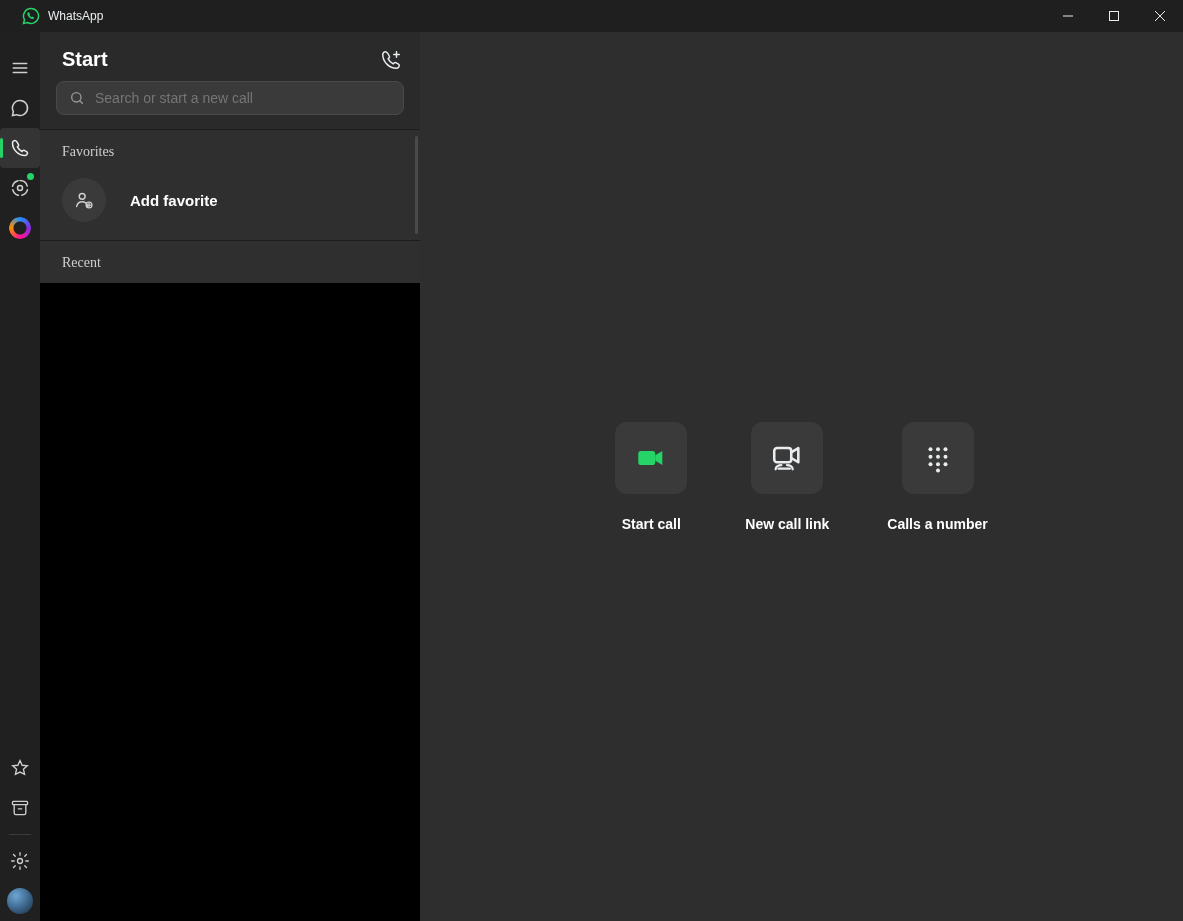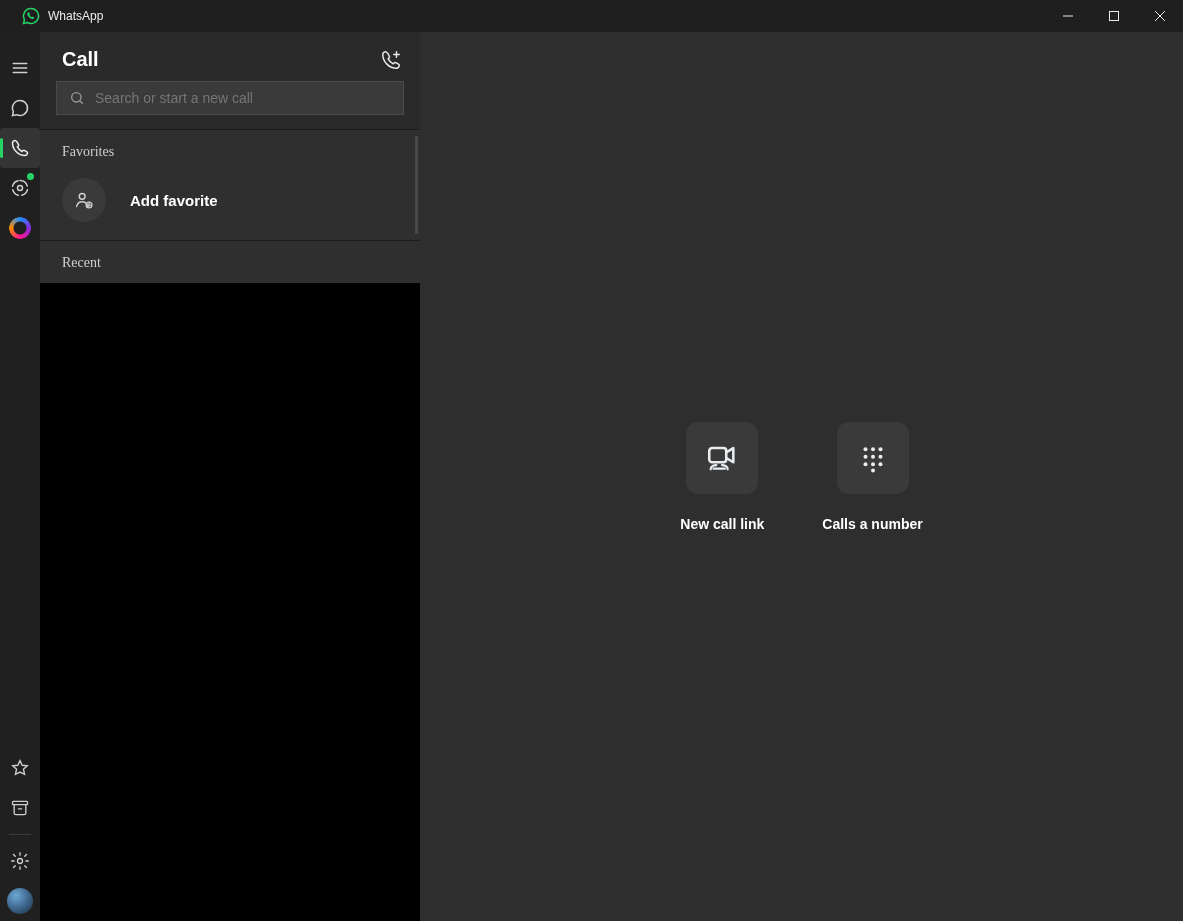--- a/index.html
+++ b/index.html
@@ -57,21 +57,21 @@
     width:380px; background:#2a2a2a; display:flex; flex-direction:column;
   }
   .panel-header {
     display:flex; align-items:center; justify-content:space-between;
     padding:16px 18px 10px 22px;
   }
   .panel-title { font-size:20px; font-weight:700; color:#fff; }
   .search-wrap { padding:0 16px 14px 16px; }
   .search {
     display:flex; align-items:center; gap:10px; height:34px;
-    background:#3a3a3a; border:1px solid #4a4a4a; border-radius:0;
+    background:#3a3a3a; border:1px solid #4a4a4a; border-radius:8px;
     padding:0 12px;
   }
   .search input {
     flex:1; background:transparent; border:none; outline:none;
     color:#cfcfcf; font-size:14px;
   }
   .section {
     background:#2f2f2f; border-top:1px solid #1c1c1c; position:relative;
   }
   .section-title {
@@ -207,21 +207,21 @@
           </svg>
       </span>
     </div>
     <div class="rail-item">
       <span class="avatar"></span>
     </div>
   </div>
 
   <div class="panel">
     <div class="panel-header">
-      <div class="panel-title">Call</div>
+      <div class="panel-title">Start</div>
       <div style="cursor:pointer">
         <span>
           <svg width="22" height="22" viewBox="0 0 24 24" fill="none">
             <path d="M6 3c-1 0-3 1-3 3 0 8 7 15 15 15 2 0 3-2 3-3 0-.6-.3-1.1-.8-1.4l-3-1.7c-.6-.3-1.3-.2-1.8.3l-1 1c-2.4-1.2-4.3-3.1-5.5-5.5l1-1c.5-.5.6-1.2.3-1.8l-1.7-3C7.1 3.3 6.6 3 6 3Z" stroke="#e9edef" stroke-width="1.6"></path>
             <path d="M18 3v6m-3-3h6" stroke="#e9edef" stroke-width="1.6" stroke-linecap="round"></path>
           </svg>
         </span>
       </div>
     </div>
 
@@ -257,20 +257,31 @@
 
     <div class="section">
       <div class="section-title">Recent</div>
     </div>
     <div class="recent-list"></div>
   </div>
 
   <div class="detail">
     <div class="actions">
 
+      <div class="action">
+        <div class="action-tile">
+          <span>
+            <svg width="34" height="34" viewBox="0 0 24 24">
+                <rect x="3" y="7" width="12" height="10" rx="2" fill="#25d366"></rect>
+                <path d="m15 10 5-3v10l-5-3v-4Z" fill="#25d366"></path>
+              </svg>
+          </span>
+        </div>
+        <div class="action-label">Start call</div>
+      </div>
 
       <div class="action">
         <div class="action-tile">
           <span>
             <svg width="34" height="34" viewBox="0 0 24 24" fill="none">
               <rect x="3" y="5" width="12" height="10" rx="2" stroke="#e9edef" stroke-width="1.8"></rect>
               <path d="m15 8 5-3v10l-5-3" stroke="#e9edef" stroke-width="1.8" stroke-linejoin="round"></path>
               <path d="M8 17c-2 0-4 1.2-4 3m8-3c2 0 4 1.2 4 3M6 19.5h8" stroke="#e9edef" stroke-width="1.6" stroke-linecap="round"></path>
             </svg>
           </span>

